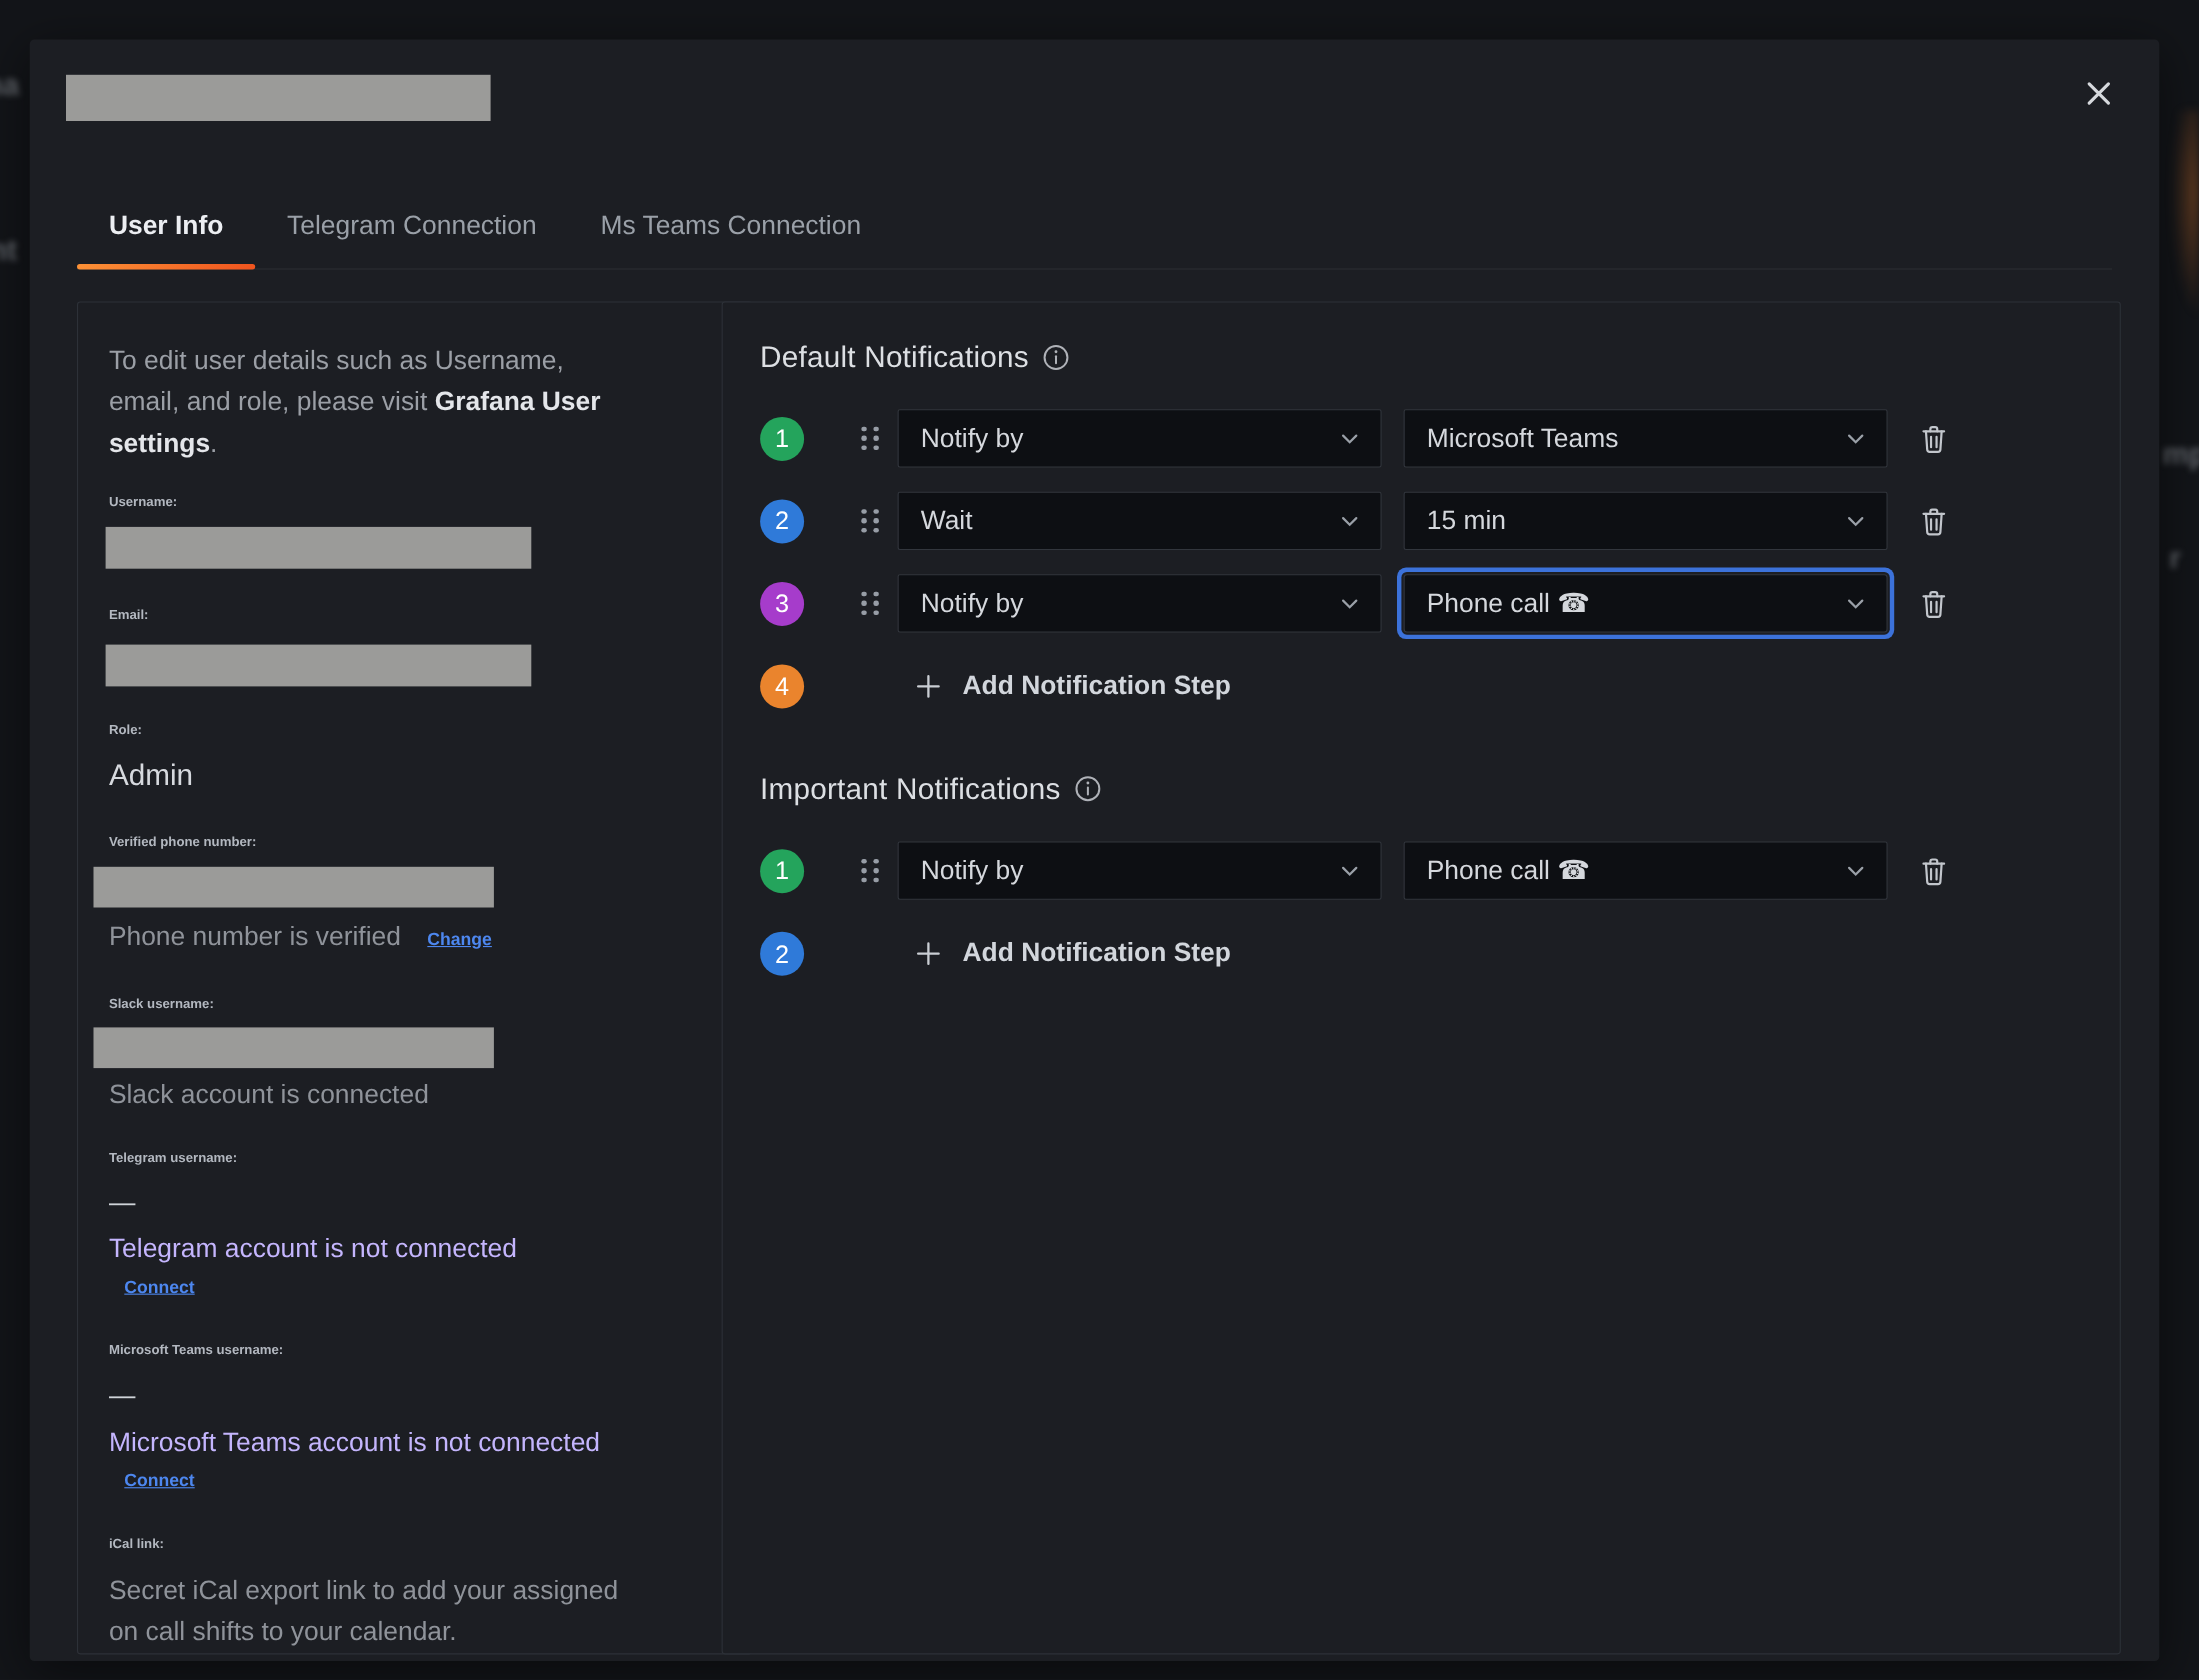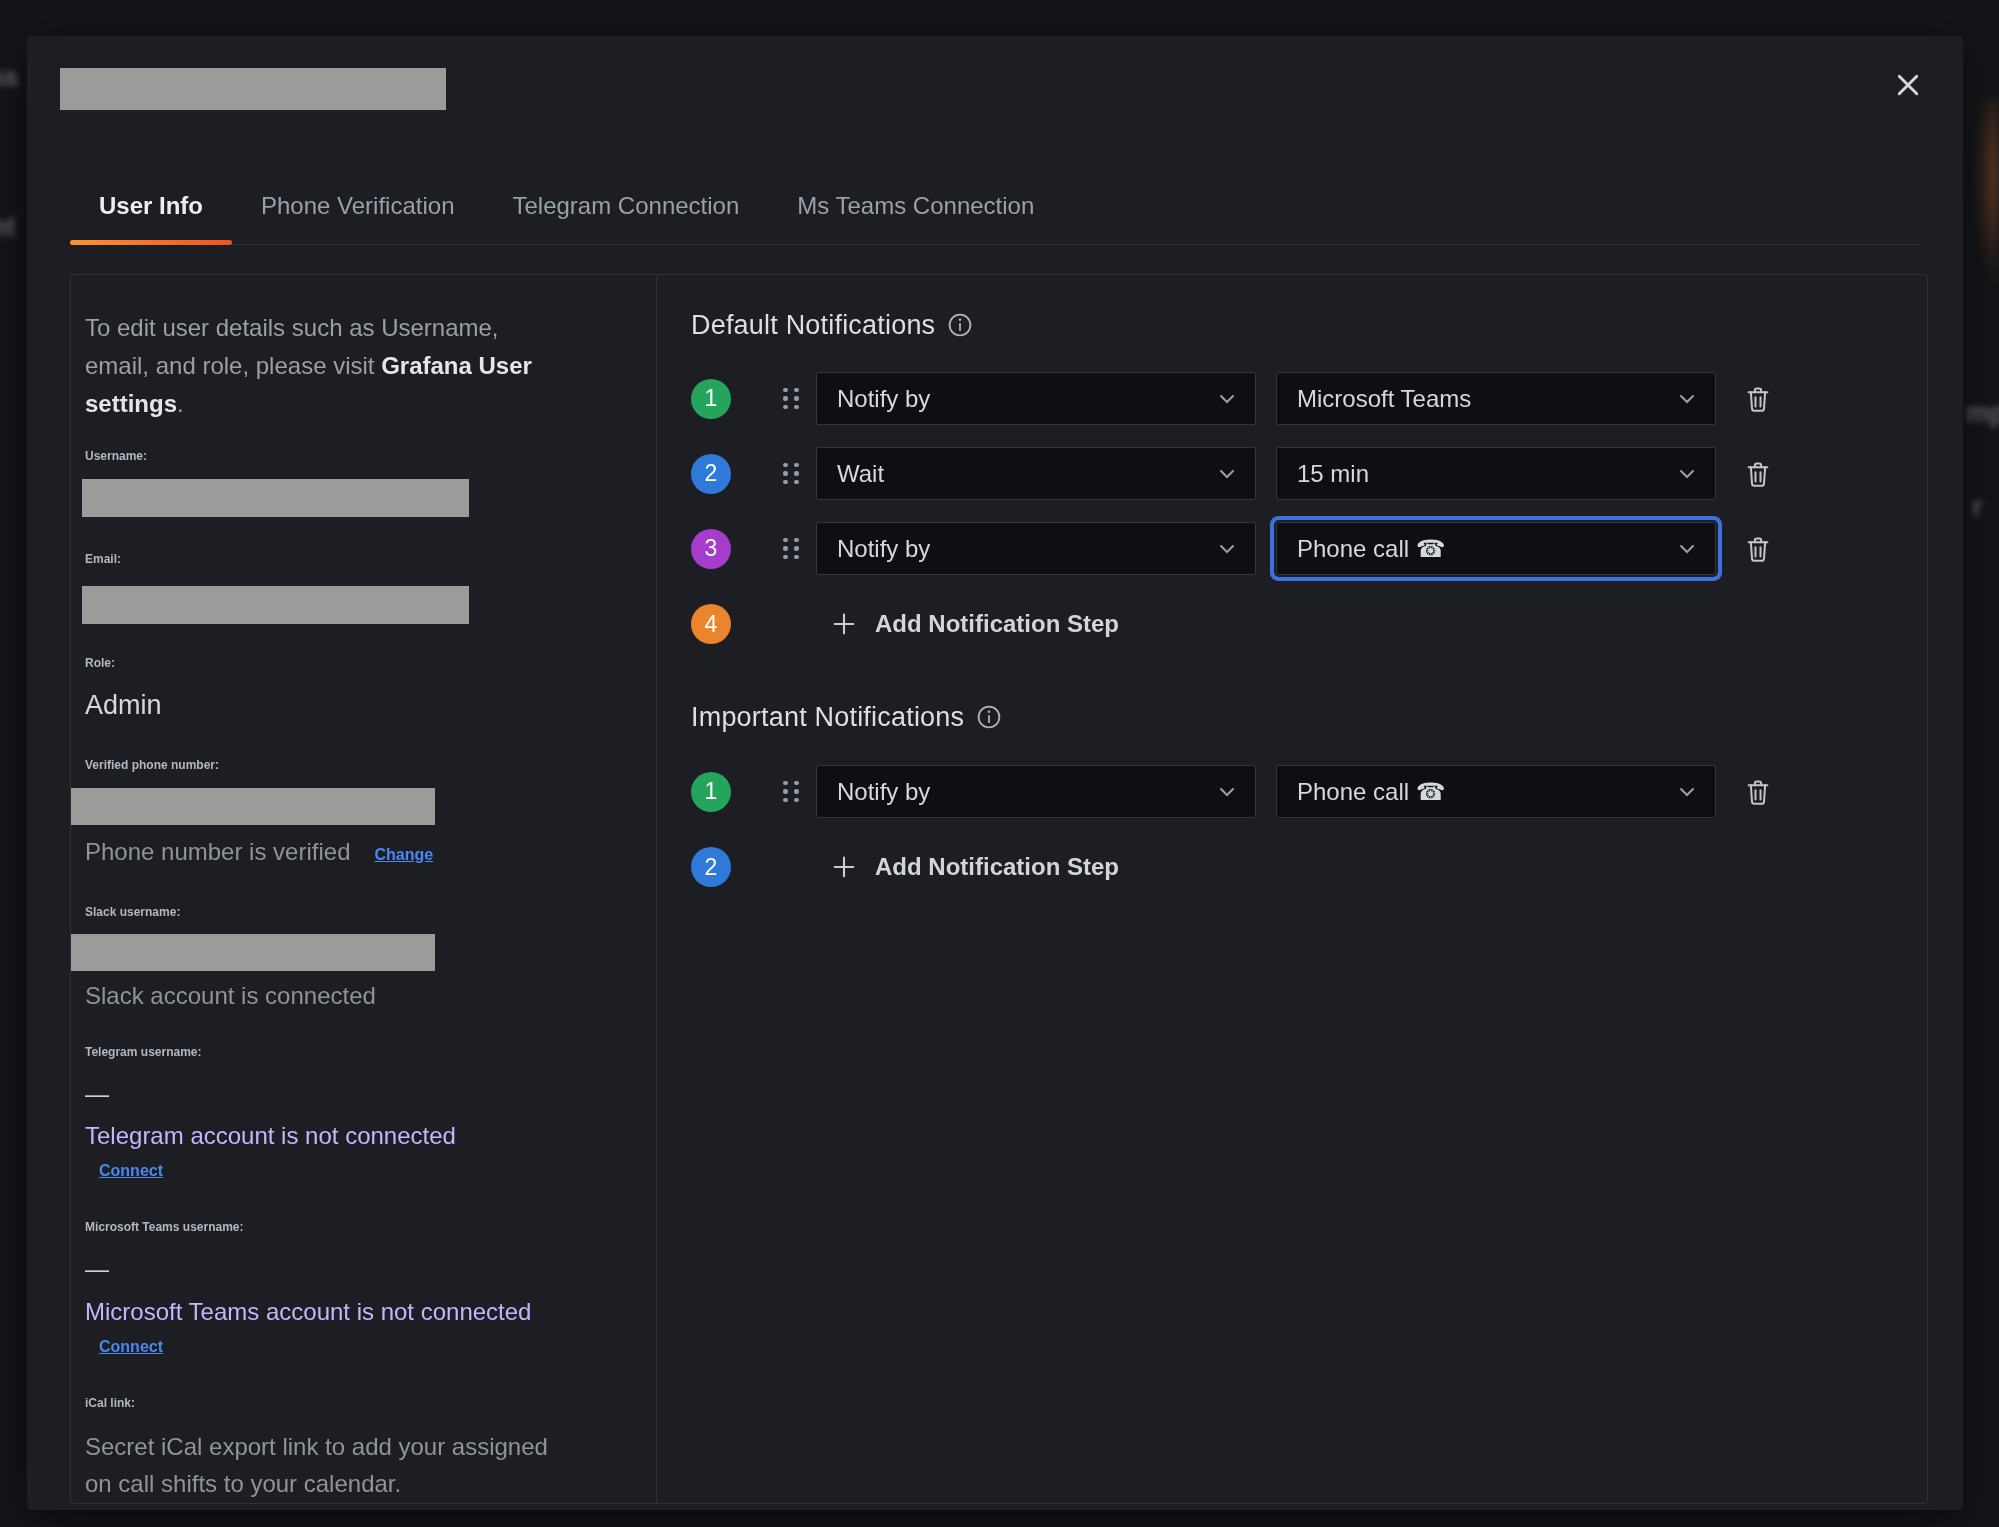--- a/index.html
+++ b/index.html
@@ -72,21 +72,21 @@
   }
 
   
   .card {
     position:absolute; top:238px;
     border:1px solid #2d3138;
     border-radius:3px;
     background:#1c1e23;
     overflow:hidden;
   }
-  .left-card  { left:43px;  width:614px;  height:1230px; padding:34px 30px 0 14px; }
+  .left-card  { left:43px;  width:614px;  height:1230px; padding:34px 30px 0 28px; }
   .right-card { left:629px; width:1272px; height:1230px; }
 
   
   .intro { font-size:24px; line-height:38px; color:#9b9fa6; width:470px; }
   .intro strong { color:#e4e6ea; font-weight:700; }
   .field-label { font-size:12px; font-weight:700; color:#b3b8c0; line-height:22px; }
   .input-redacted { width:387px; height:38px; margin-left:-3px; }
   .short-redacted { width:364px; height:37px; margin-left:-14px; }
   .status-line { font-size:24px; color:#8f939a; line-height:32px; }
   .role-value { font-size:27px; color:#d6d9de; line-height:34px; }
@@ -185,23 +185,20 @@
         <path d="M5 5l14 14M19 5L5 19"></path>
       </svg>
     </span>
   </button>
 
   <div class="tab-bar">
     <div class="tab active">
       <span>User Info</span>
     </div>
     <div class="tab">
-      <span>Phone Verification</span>
-    </div>
-    <div class="tab">
       <span>Telegram Connection</span>
     </div>
     <div class="tab">
       <span>Ms Teams Connection</span>
     </div>
   </div>
 
   <section class="card left-card">
     <p class="intro"><span>To edit user details such as Username, email, and role, please visit </span><strong>Grafana User settings</strong><span>.</span></p>
 

